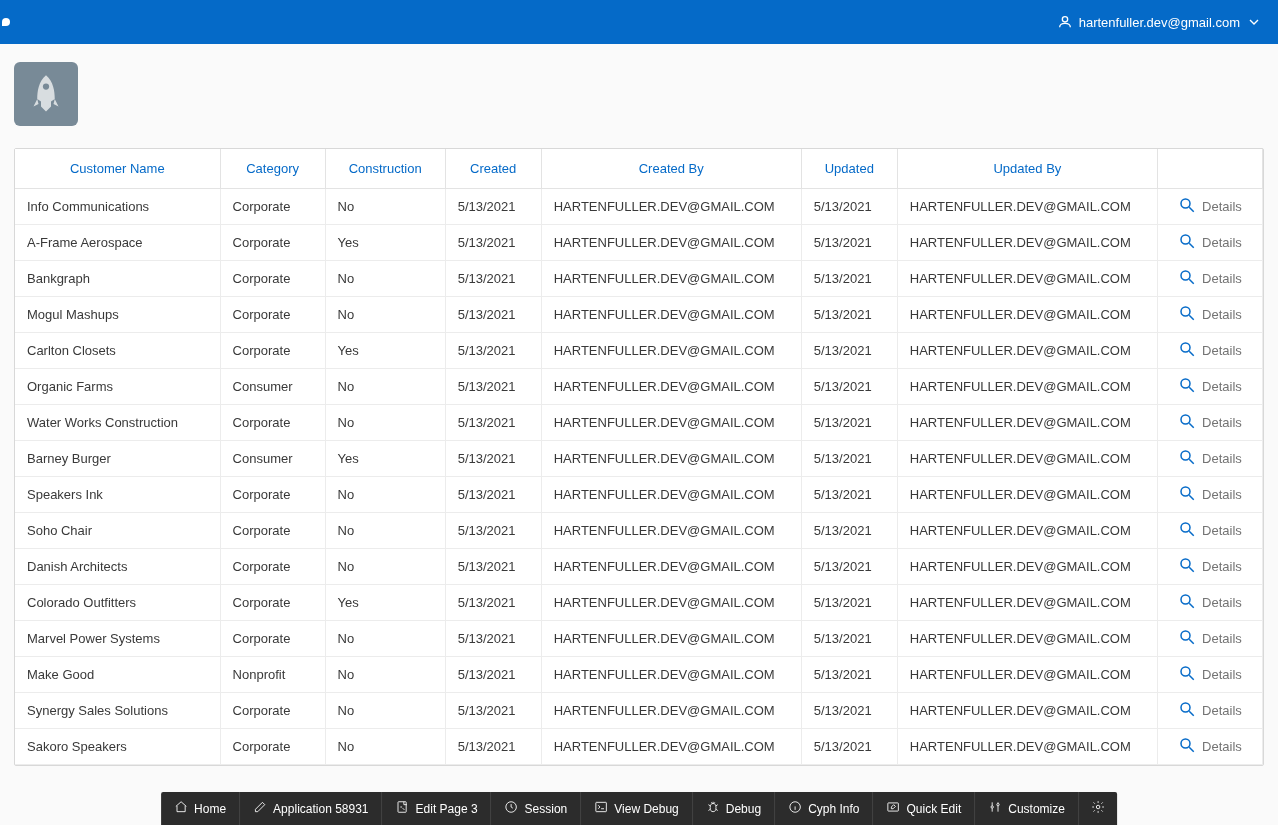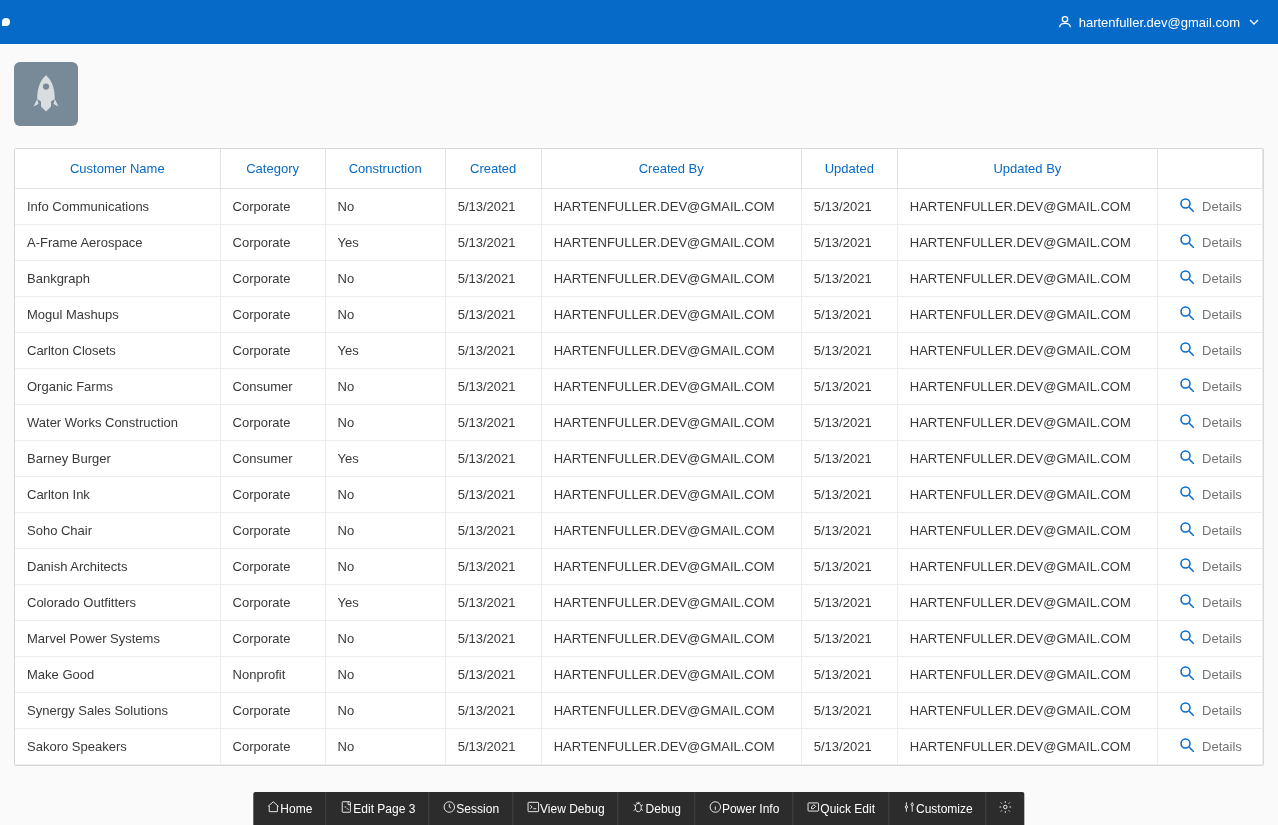--- a/index.html
+++ b/index.html
@@ -124,20 +124,21 @@
   transform: translateX(-50%);
   display: flex;
   background: #2c2c2c;
   color: #fff;
   border-radius: 2px 2px 0 0;
   font-size: 12px;
 }
 .dev-item {
   display: flex;
   align-items: center;
+  gap: 6px;
   padding: 8px 13px;
   border-right: 1px solid #444;
   cursor: pointer;
   white-space: nowrap;
 }
 .dev-item:last-child { border-right: none; }
 .dev-item svg { width: 14px; height: 14px; stroke: #fff; fill: none; stroke-width: 1.5; }
 .dev-item.icon-only { padding: 8px 12px; }
 </style>
 </head>
@@ -314,21 +315,21 @@
           <td>HARTENFULLER.DEV@GMAIL.COM</td>
           <td class="details-cell"><span class="details-link">
               <span><svg viewBox="0 0 24 24">
                   <circle cx="10" cy="10" r="6"></circle>
                   <line x1="15" y1="15" x2="21" y2="21"></line>
                 </svg></span>
               <span>Details</span>
             </span></td>
         </tr>
         <tr>
-          <td>Carlton Ink</td>
+          <td>Speakers Ink</td>
           <td>Corporate</td>
           <td>No</td>
           <td>5/13/2021</td>
           <td>HARTENFULLER.DEV@GMAIL.COM</td>
           <td>5/13/2021</td>
           <td>HARTENFULLER.DEV@GMAIL.COM</td>
           <td class="details-cell"><span class="details-link">
               <span><svg viewBox="0 0 24 24">
                   <circle cx="10" cy="10" r="6"></circle>
                   <line x1="15" y1="15" x2="21" y2="21"></line>
@@ -452,20 +453,26 @@
   </table>
 </div>
 
 <div class="dev-toolbar" id="dev-toolbar">
     <div class="dev-item">
       <span><svg viewBox="0 0 24 24">
           <path d="M3 11l9-8 9 8"></path>
           <path d="M5 10v10h14V10"></path>
         </svg></span>
       <span>Home</span>
+    </div>
+    <div class="dev-item">
+      <span><svg viewBox="0 0 24 24">
+          <path d="M4 20h4L20 8l-4-4L4 16z"></path>
+        </svg></span>
+      <span>Application 58931</span>
     </div>
     <div class="dev-item">
       <span><svg viewBox="0 0 24 24">
           <rect x="5" y="3" width="14" height="18" rx="1"></rect>
           <path d="M15 3v5h5"></path>
           <path d="M13 14l3 3"></path>
           <path d="M9 12h3"></path>
         </svg></span>
       <span>Edit Page 3</span>
     </div>
@@ -490,21 +497,21 @@
           <path d="M7 10l-3-2M17 10l3-2M7 16l-3 2M17 16l3 2M12 6V3M9 4l2 2M15 4l-2 2"></path>
         </svg></span>
       <span>Debug</span>
     </div>
     <div class="dev-item">
       <span><svg viewBox="0 0 24 24">
           <circle cx="12" cy="12" r="9"></circle>
           <path d="M12 8h.01"></path>
           <path d="M12 11v6"></path>
         </svg></span>
-      <span>Power Info</span>
+      <span>Cyph Info</span>
     </div>
     <div class="dev-item">
       <span><svg viewBox="0 0 24 24">
           <rect x="3" y="5" width="18" height="14" rx="1"></rect>
           <path d="M9 12l4-4 3 3-4 4H9z"></path>
         </svg></span>
       <span>Quick Edit</span>
     </div>
     <div class="dev-item">
       <span><svg viewBox="0 0 24 24">

